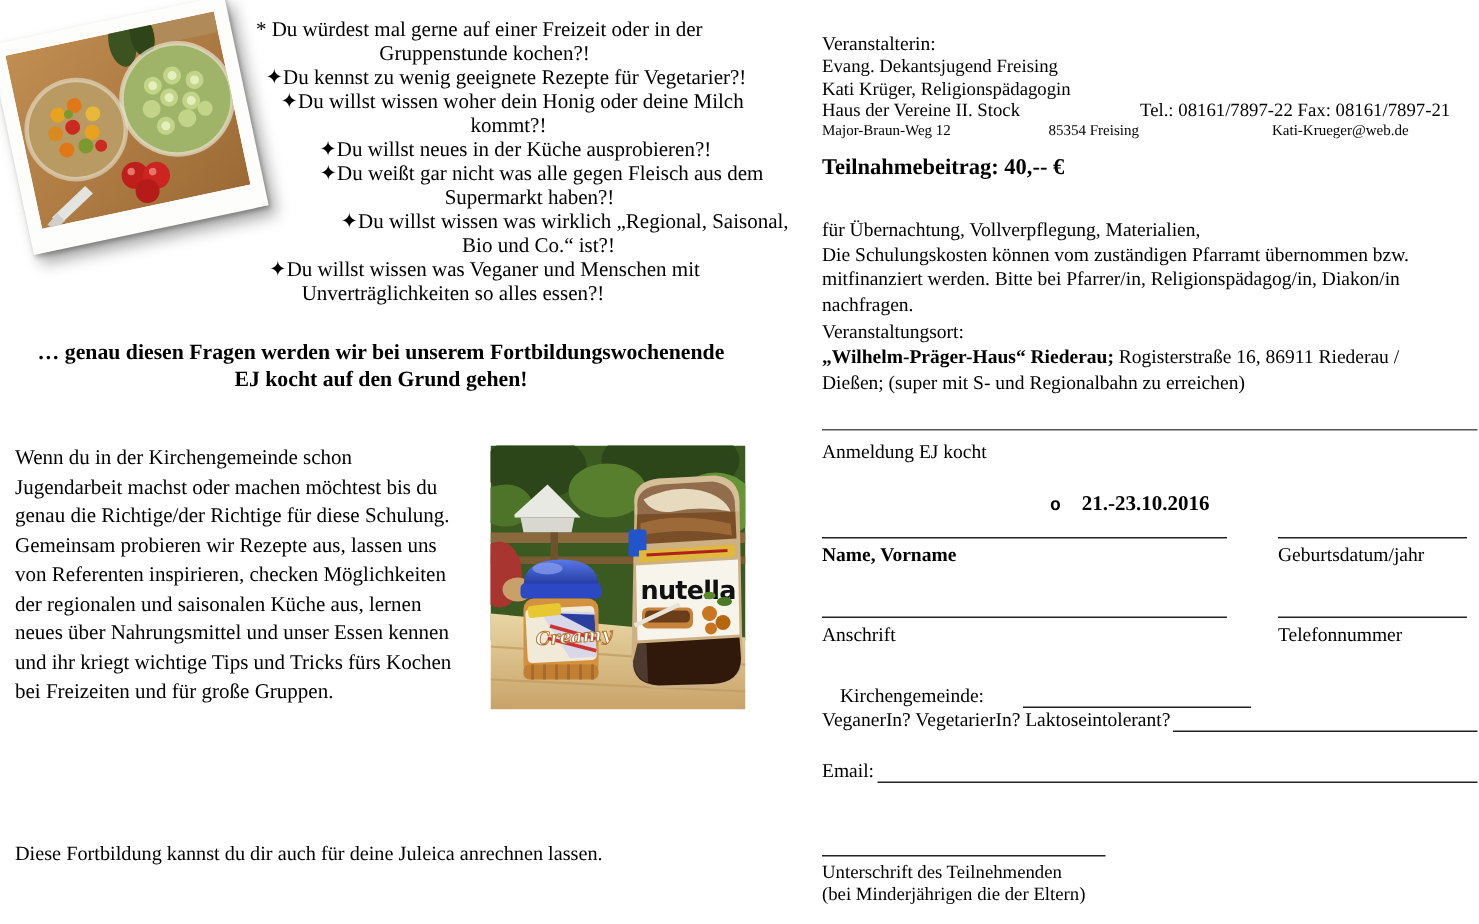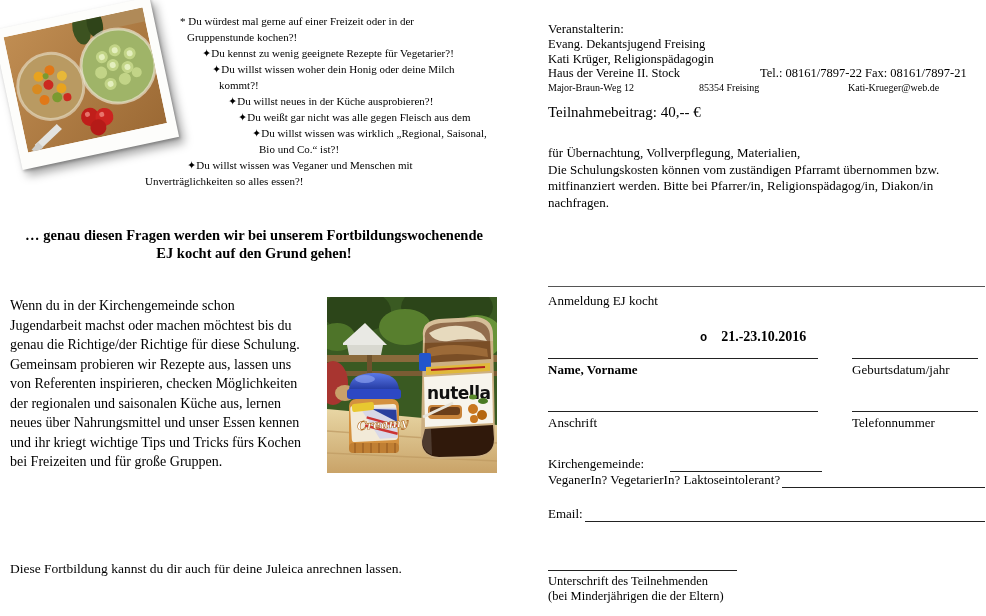--- a/index.html
+++ b/index.html
@@ -4,22 +4,22 @@
 <style>
   html,body{margin:0;padding:0;background:#fff;}
   .page{position:relative;width:986px;height:616px;background:#ffffff;overflow:hidden;
         font-family:"Liberation Serif","DejaVu Serif",serif;color:#000;}
 
   
   .polaroid{position:absolute;left:6px;top:12px;width:142px;height:118px;
             background:#fdfdfb;padding:9px 9px 16px 9px;
             box-shadow:4px 7px 10px rgba(0,0,0,.35), 1px 2px 3px rgba(0,0,0,.25);
             transform:rotate(-12deg);}
-  .bullets{position:absolute;left:145px;top:13px;width:364px;
-           font-size:11px;line-height:16px;}
+  .bullets{position:absolute;left:120px;top:13px;width:364px;
+           font-size:14px;line-height:16px;text-align:center;}
   .bl{white-space:nowrap;font-family:"Liberation Serif","DejaVu Sans",serif;}
   .bl0{padding-left:35px;}  .bl1{padding-left:42px;}  .bl2{padding-left:57px;}
   .bl3{padding-left:67px;}  .bl4{padding-left:74px;}  .bl5{padding-left:83px;}
   .bl6{padding-left:93px;}  .bl7{padding-left:102px;} .bl8{padding-left:107px;}
   .bl9{padding-left:114px;} .bl10{padding-left:72px;} .bl11{padding-left:42px;}
   .bl12{padding-left:0px;}
   .headline{position:absolute;left:0;top:227px;width:508px;text-align:center;
             font-weight:bold;font-size:14.5px;line-height:17.5px;white-space:pre-line;}
   .paragraph{position:absolute;left:10px;top:296px;width:320px;
              font-size:14px;line-height:19.5px;white-space:pre-line;}
@@ -28,39 +28,39 @@
            font-size:13.5px;}
 
   
   .rightcol{position:absolute;left:548px;top:0;width:437px;height:616px;font-size:13px;}
   .org{position:absolute;left:0;top:21px;width:437px;}
   .org-title{font-size:13px;}
   .org-line{font-size:12.5px;line-height:14.5px;}
   .org-grid2{display:grid;grid-template-columns:212px auto;font-size:12.5px;line-height:14.5px;}
   .org-grid3{display:grid;grid-template-columns:107px 105px auto;font-size:10px;line-height:14.5px;gap:44px;}
   .fee{position:absolute;left:0;top:104px;width:437px;}
-  .fee-title{font-weight:normal;font-size:15px;margin-bottom:3px;}
+  .fee-title{font-weight:bold;font-size:15px;margin-bottom:3px;}
   .fee-body{font-size:13px;line-height:16.5px;white-space:pre-line;margin-top:24px;}
   .venue{position:absolute;left:0;top:212px;width:437px;font-size:13px;line-height:17px;}
   .divider{position:absolute;left:0;top:286px;width:437px;border-top:1px solid #555;}
   .form-title{position:absolute;left:0;top:293px;font-size:13px;}
   .date-row{position:absolute;left:152px;top:329px;font-size:14px;font-weight:bold;}
   .date-bullet{font-family:"Liberation Mono","DejaVu Sans Mono",monospace;font-size:12px;
                font-weight:bold;margin-right:14px;}
   .fline{position:absolute;height:1px;background:#222;}
   .l-name{left:0;top:358px;width:270px;}
   .l-birth{left:304px;top:358px;width:126px;}
   .l-addr{left:0;top:411px;width:270px;}
   .l-phone{left:304px;top:411px;width:126px;}
   .l-sig{left:0;top:570px;width:189px;}
   .flabel{position:absolute;font-size:13px;}
   .lab-name{left:0;top:362px;font-weight:bold;}   .lab-birth{left:304px;top:362px;}
   .lab-addr{left:0;top:415px;}   .lab-phone{left:304px;top:415px;}
   .flexrow{position:absolute;display:flex;align-items:flex-end;height:17px;font-size:13px;}
-  .row-parish{left:0;top:455px;width:274px;gap:24px;}
+  .row-parish{left:12px;top:455px;width:274px;gap:24px;}
   .row-diet{left:0;top:471px;width:437px;}
   .row-email{left:0;top:505px;width:437px;}
   .flexrow .uline{flex:1;border-bottom:1px solid #222;height:15px;margin-left:2px;}
   .lab-sig{left:0;top:574px;font-size:12.5px;line-height:15px;}
 </style>
 </head>
 <body>
 
 <div class="page">
 
@@ -128,20 +128,21 @@
   </div>
 
   <div class="bullets">
     <div class="bl bl0">* Du würdest mal gerne auf einer Freizeit oder in der</div>
     <div class="bl bl1">Gruppenstunde kochen?!</div>
     <div class="bl bl2">✦Du kennst zu wenig geeignete Rezepte für Vegetarier?!</div>
     <div class="bl bl3">✦Du willst wissen woher dein Honig oder deine Milch</div>
     <div class="bl bl4">kommt?!</div>
     <div class="bl bl5">✦Du willst neues in der Küche ausprobieren?!</div>
     <div class="bl bl6">✦Du weißt gar nicht was alle gegen Fleisch aus dem</div>
+    <div class="bl bl7">Supermarkt haben?!</div>
     <div class="bl bl8">✦Du willst wissen was wirklich „Regional, Saisonal,</div>
     <div class="bl bl9">Bio und Co.“ ist?!</div>
     <div class="bl bl11">✦Du willst wissen was Veganer und Menschen mit</div>
     <div class="bl bl12">Unverträglichkeiten so alles essen?!</div>
   </div>
 
   <div class="headline">… genau diesen Fragen werden wir bei unserem Fortbildungswochenende
 EJ kocht auf den Grund gehen!</div>
 
   <div class="paragraph">Wenn du in der Kirchengemeinde schon
@@ -273,20 +274,25 @@
     </div>
 
     <div class="fee">
       <div class="fee-title">Teilnahmebeitrag: 40,-- €</div>
       <div class="fee-body">für Übernachtung, Vollverpflegung, Materialien,
 Die Schulungskosten können vom zuständigen Pfarramt übernommen bzw.
 mitfinanziert werden. Bitte bei Pfarrer/in, Religionspädagog/in, Diakon/in
 nachfragen.</div>
     </div>
 
+    <div class="venue">
+      <div>Veranstaltungsort:</div>
+      <div><b>„Wilhelm-Präger-Haus“ Riederau;</b><span> Rogisterstraße 16, 86911 Riederau /</span></div>
+      <div>Dießen; (super mit S- und Regionalbahn zu erreichen)</div>
+    </div>
 
     <div class="divider"></div>
 
     <div class="form-title">Anmeldung EJ kocht</div>
 
     <div class="date-row">
       <span class="date-bullet">o</span><span>21.-23.10.2016</span>
     </div>
 
     <div class="fline l-name"></div>

